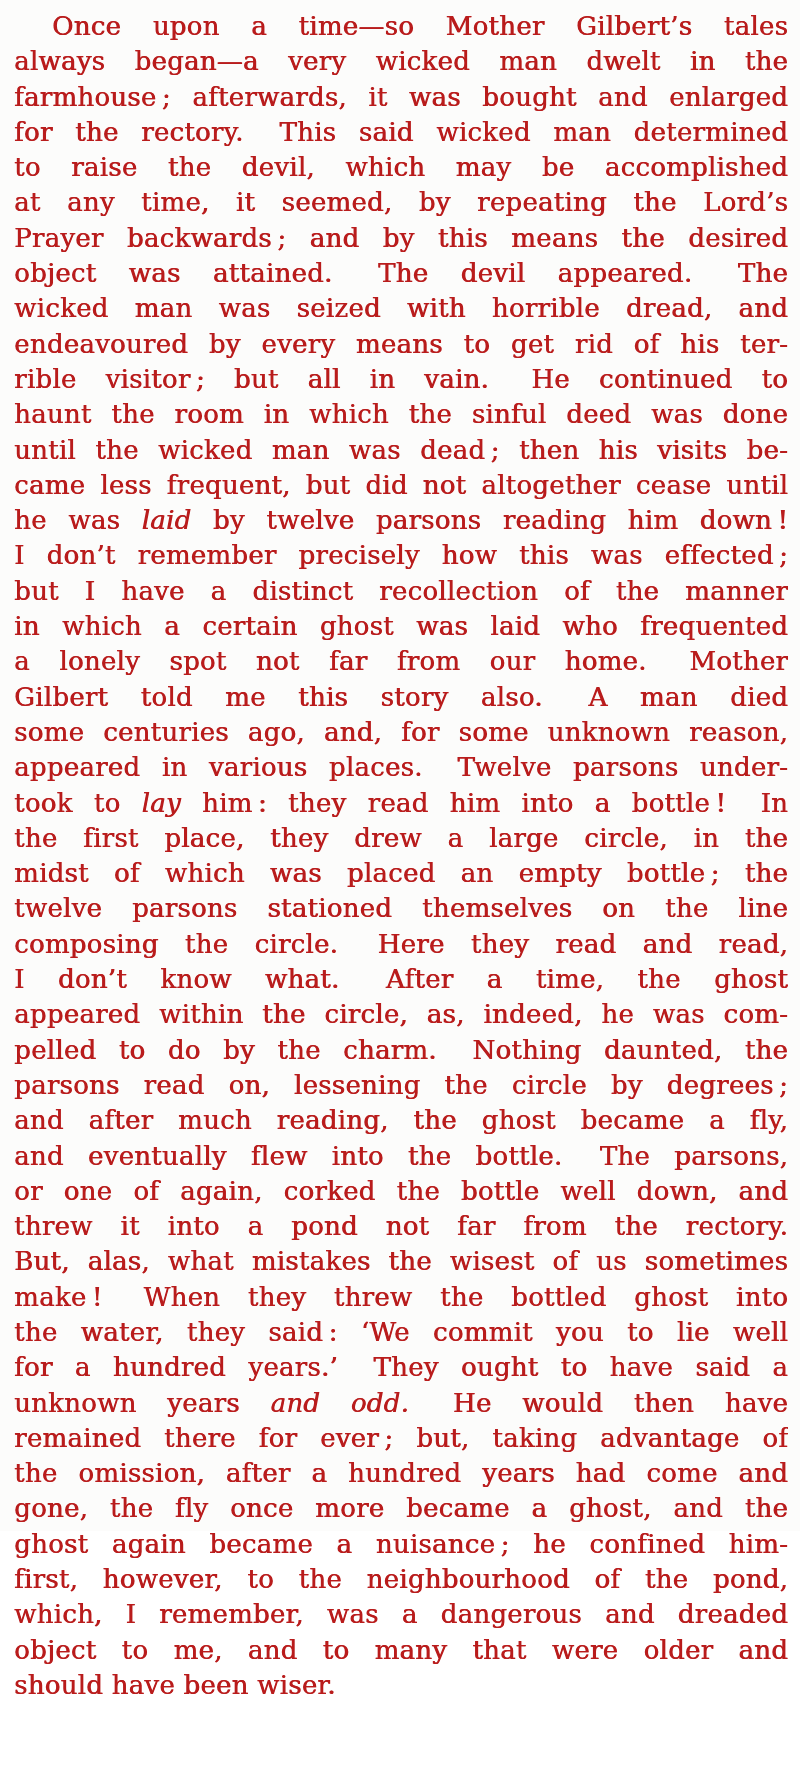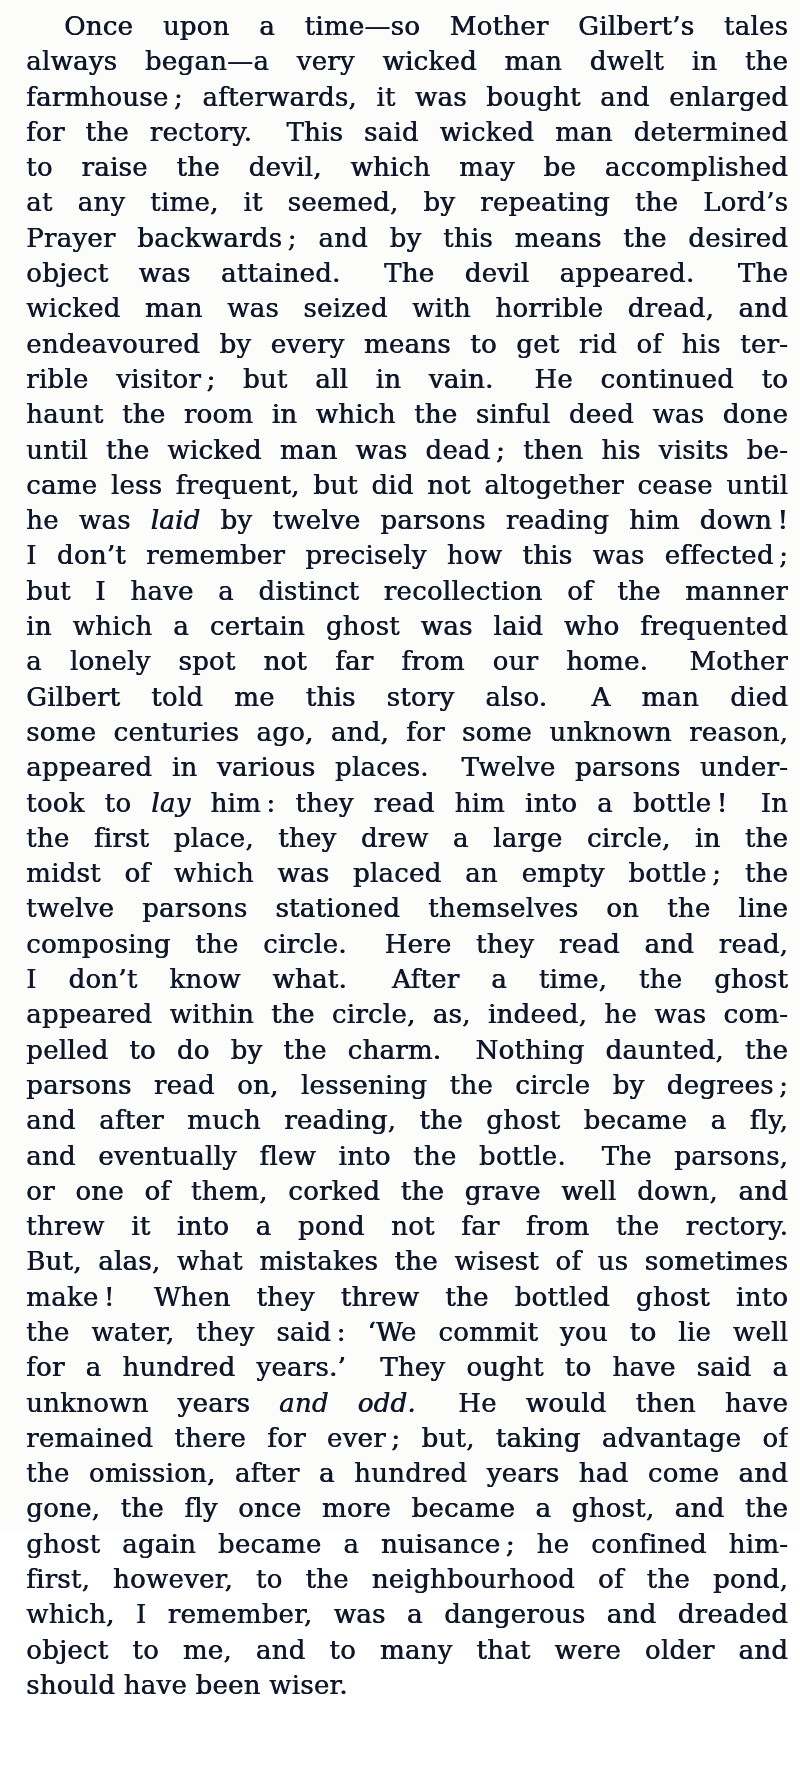--- a/index.html
+++ b/index.html
@@ -7,23 +7,23 @@
     width: 800px;
     height: 1791px;
     background: #ffffff;
     overflow: hidden;
   }
   .page {
     box-sizing: border-box;
     width: 800px;
     height: 1531px;
     background: #fcfcfb;
-    color: #0f172a;
+    color: #b91c1c;
     font-family: "DejaVu Serif", "Liberation Serif", serif;
-    padding: 9px 12px 0 26px;
+    padding: 9px 12px 0 14px;
   }
   .paragraph {
     width: 100%;
     text-shadow: 0.6px 0 0 currentColor; 
     letter-spacing: 0.25px;
   }
   .line {
     font-size: 26px;
     line-height: 35.3px;
     height: 35.3px;
@@ -66,21 +66,21 @@
       <div class="line"><span class="">the first place, they drew a large circle, in the</span></div>
       <div class="line"><span class="">midst of which was placed an empty bottle ; the</span></div>
       <div class="line"><span class="">twelve parsons stationed themselves on the line</span></div>
       <div class="line"><span class="">composing the circle.  Here they read and read,</span></div>
       <div class="line"><span class="">I don’t know what.  After a time, the ghost</span></div>
       <div class="line"><span class="">appeared within the circle, as, indeed, he was com-</span></div>
       <div class="line"><span class="">pelled to do by the charm.  Nothing daunted, the</span></div>
       <div class="line"><span class="">parsons read on, lessening the circle by degrees ;</span></div>
       <div class="line"><span class="">and after much reading, the ghost became a fly,</span></div>
       <div class="line"><span class="">and eventually flew into the bottle.  The parsons,</span></div>
-      <div class="line"><span class="">or one of them, corked the grave well down, and</span></div>
+      <div class="line"><span class="">or one of again, corked the bottle well down, and</span></div>
       <div class="line"><span class="">threw it into a pond not far from the rectory.</span></div>
       <div class="line"><span class="">But, alas, what mistakes the wisest of us sometimes</span></div>
       <div class="line"><span class="">make !  When they threw the bottled ghost into</span></div>
       <div class="line"><span class="">the water, they said : ‘We commit you to lie well</span></div>
       <div class="line"><span class="">for a hundred years.’  They ought to have said a</span></div>
       <div class="line"><span class="">unknown years </span><span class="italic">and odd.</span><span class="">  He would then have</span></div>
       <div class="line"><span class="">remained there for ever ; but, taking advantage of</span></div>
       <div class="line"><span class="">the omission, after a hundred years had come and</span></div>
       <div class="line"><span class="">gone, the fly once more became a ghost, and the</span></div>
       <div class="line"><span class="">ghost again became a nuisance ; he confined him-</span></div>

